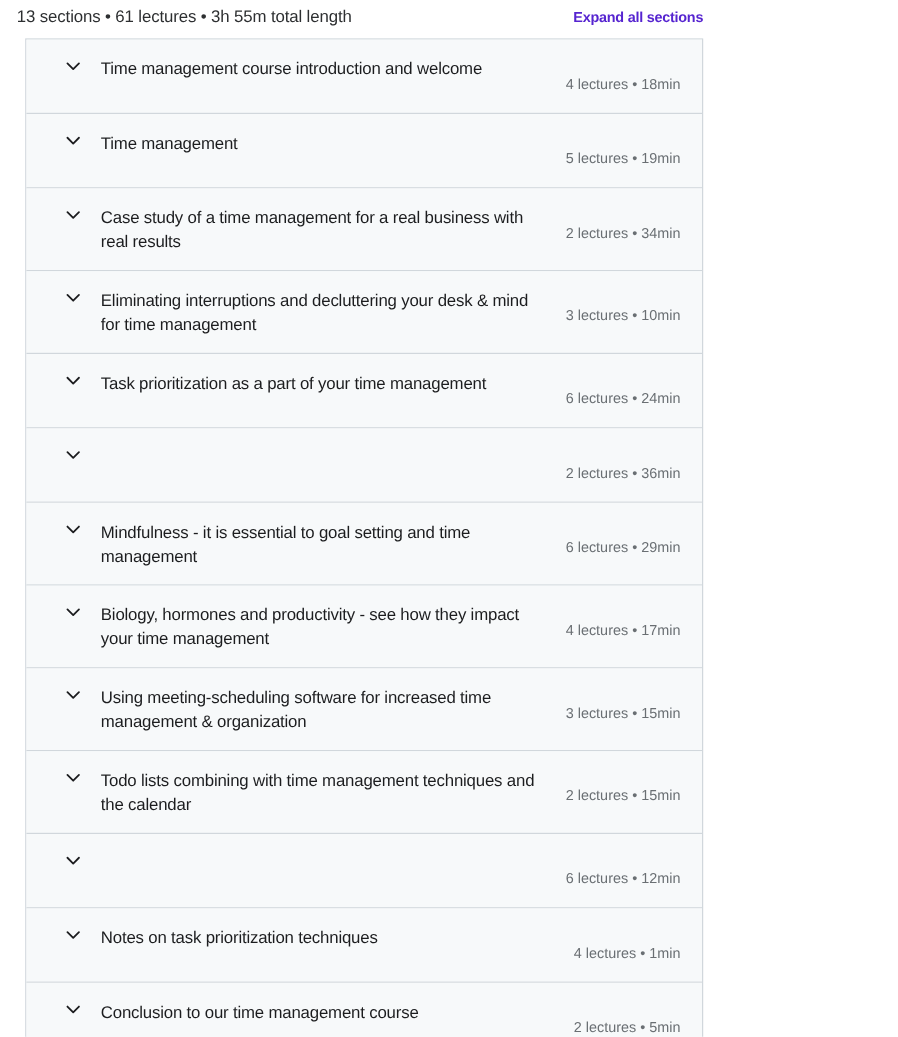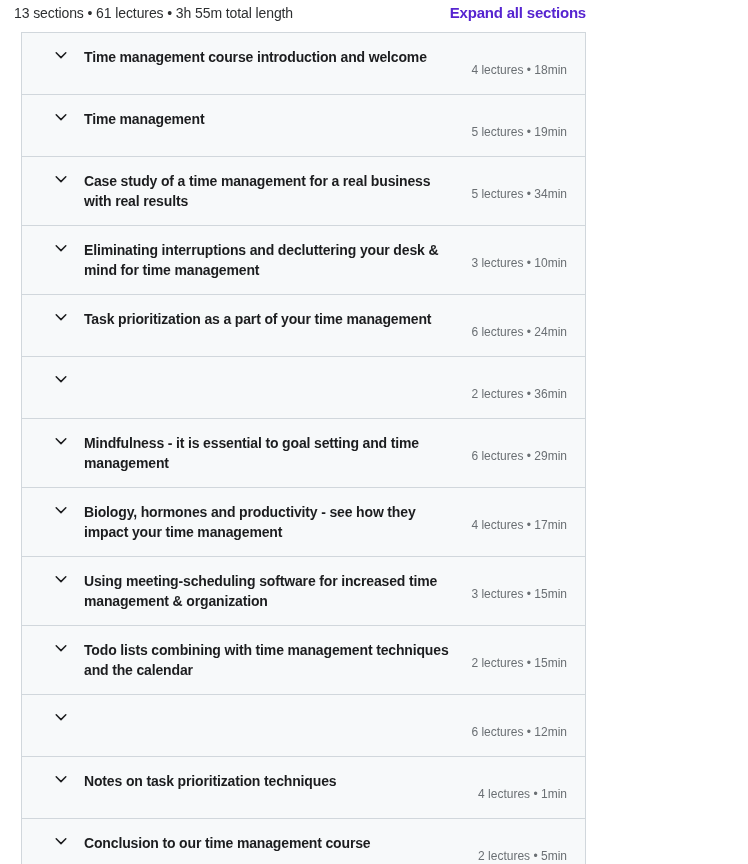--- a/index.html
+++ b/index.html
@@ -31,21 +31,21 @@
     box-sizing: border-box;
   }
   .summary-meta {
     font-size: 14px;
     line-height: 20px;
     color: #2d2f31;
     letter-spacing: -0.1px;
     white-space: nowrap;
   }
   .expand-link {
-    font-size: 15px;
+    font-size: 12px;
     line-height: 20px;
     font-weight: 700;
     color: #5624d0;
     letter-spacing: -0.2px;
     cursor: pointer;
     white-space: nowrap;
     text-decoration: none;
   }
 
   
@@ -84,21 +84,21 @@
     width: 14px;
     height: 20px;
     display: block;
     margin-top: 1px;
   }
   .chevron svg { display: block; }
 
   .section-title {
     font-size: 14px;
     line-height: 20px;
-    font-weight: 700;
+    font-weight: 400;
     color: #1c1d1f;
     letter-spacing: -0.15px;
     max-width: 470px;
     word-wrap: break-word;
   }
 
   .section-meta {
     flex: 0 0 auto;
     font-size: 12px;
     line-height: 20px;
@@ -146,21 +146,21 @@
 
   <div class="section-row">
     <div class="section-left">
       <span class="chevron">
         <svg width="14" height="14" viewBox="0 0 14 14" aria-hidden="true">
           <path d="M2.2 4.8 L7 9.6 L11.8 4.8" fill="none" stroke="#1c1d1f" stroke-width="1.5" stroke-linecap="round" stroke-linejoin="round"></path>
         </svg>
       </span>
       <span class="section-title">Case study of a time management for a real business with real results</span>
     </div>
-    <div class="section-meta">5 lectures • 34min</div>
+    <div class="section-meta">2 lectures • 34min</div>
   </div>
 
   <div class="section-row">
     <div class="section-left">
       <span class="chevron">
         <svg width="14" height="14" viewBox="0 0 14 14" aria-hidden="true">
           <path d="M2.2 4.8 L7 9.6 L11.8 4.8" fill="none" stroke="#1c1d1f" stroke-width="1.5" stroke-linecap="round" stroke-linejoin="round"></path>
         </svg>
       </span>
       <span class="section-title">Eliminating interruptions and decluttering your desk &amp; mind for time management</span>

